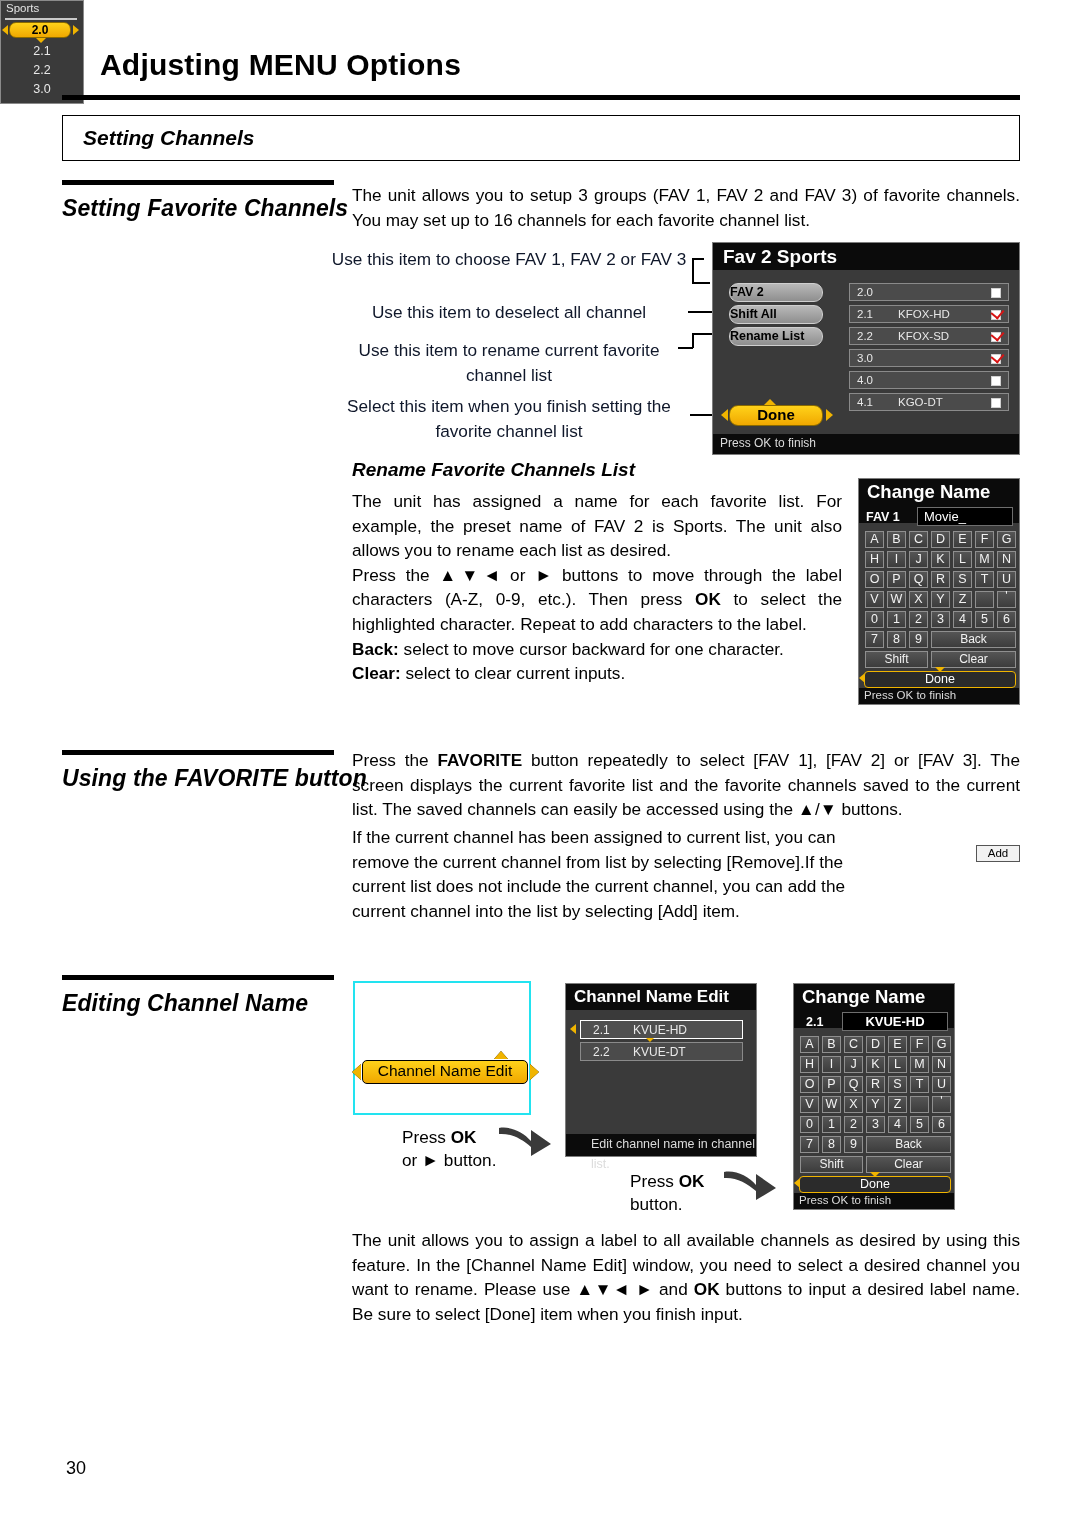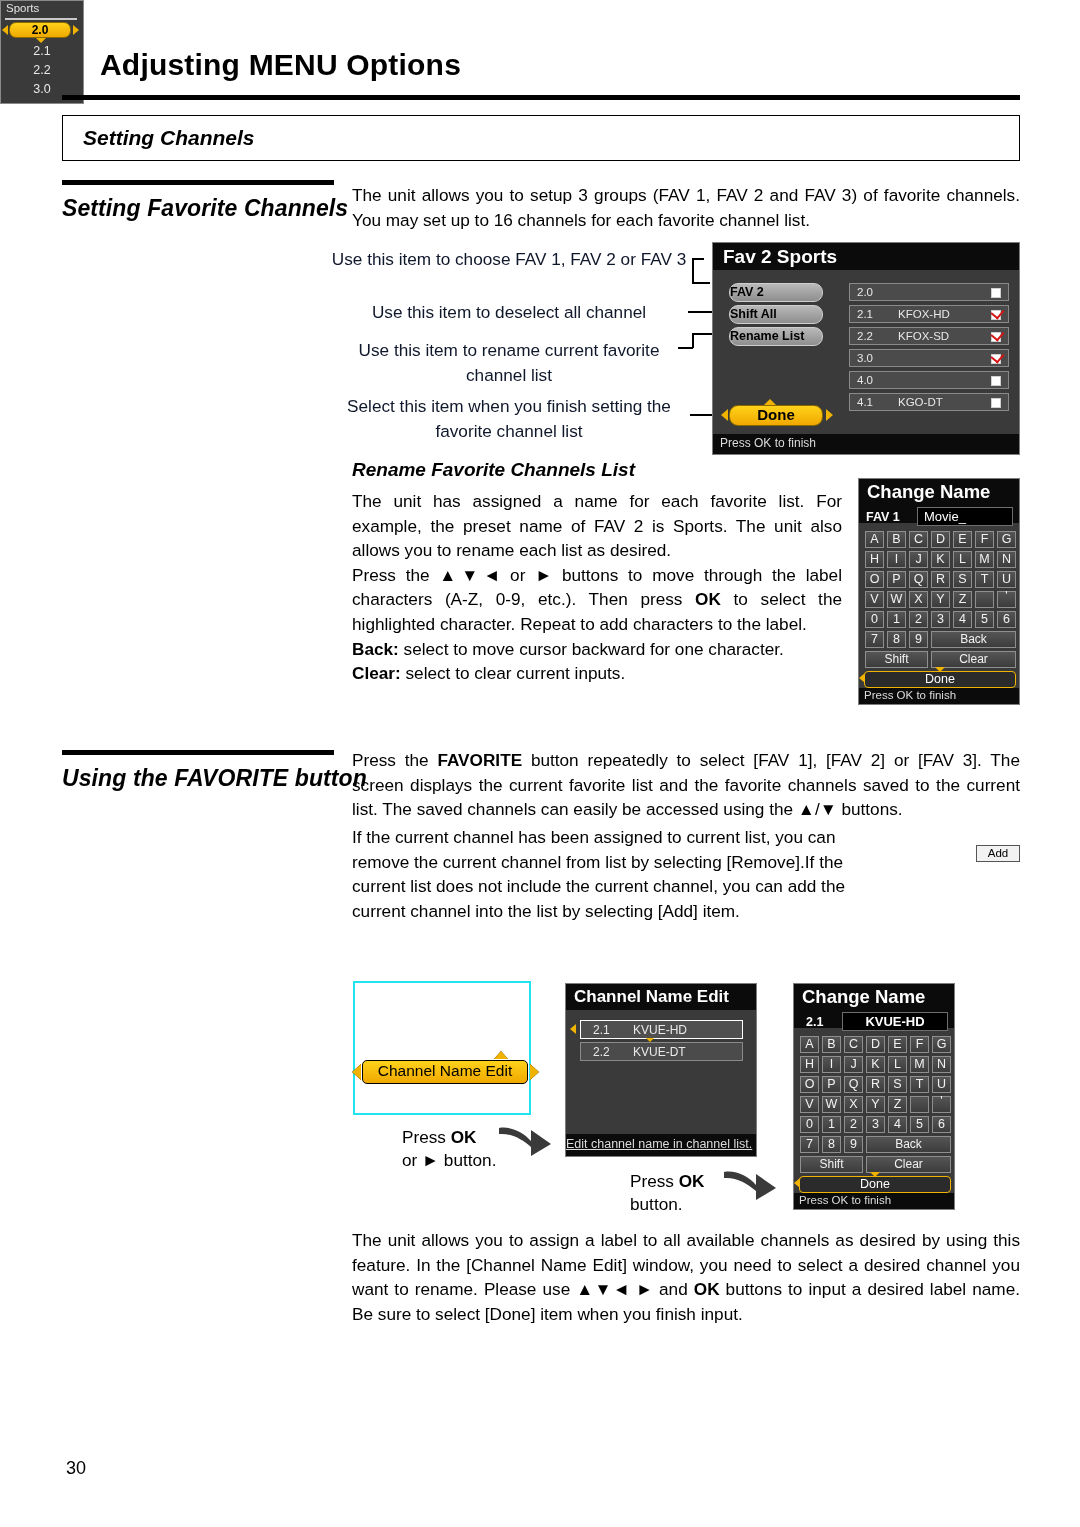--- a/index.html
+++ b/index.html
@@ -211,21 +211,21 @@
   #cne { left: 565px; top: 983px; width: 192px; height: 174px; }
   #cne .osd-title { height: 26px; font-size: 17px; padding: 3px 0 0 8px; }
   .cne-row {
     position: absolute; left: 14px; width: 163px; height: 19px;
     background: #4b4b4b; border: 1px solid #8a8a8a;
     font-size: 12px; color: #eaeaea;
   }
   .cne-row.sel { background: #4f4f4f; border: 1.6px solid #ffffff; }
   .cne-row .n { position: absolute; left: 12px; top: 2px; }
   .cne-row .t { position: absolute; left: 52px; top: 2px; }
-  #cne .osd-foot { height: 22px; font-size: 12.5px; padding-left: 0; line-height: 20px; text-decoration: underline; }
+  #cne .osd-foot { height: 22px; font-size: 12.5px; padding-left: 25px; line-height: 20px; }
 
   
   #pgno { position: absolute; left: 66px; top: 1458px; font-size: 18px; }
 </style>
 </head>
 <body>
 
 <div class="page">
 
   <div class="page-title">Adjusting MENU Options</div>
@@ -237,20 +237,24 @@
   <div class="lh" id="head-fav">
     <div class="bar"></div>
     <div class="txt">Setting Favorite Channels</div>
   </div>
 
   <div class="lh" id="head-using">
     <div class="bar"></div>
     <div class="txt">Using the FAVORITE button</div>
   </div>
 
+  <div class="lh" id="head-editing">
+    <div class="bar"></div>
+    <div class="txt">Editing Channel Name</div>
+  </div>
 
   <div class="para" id="intro">The unit allows you to setup 3 groups (FAV 1, FAV 2 and FAV 3) of favorite channels. You may set up to 16 channels for each favorite channel list.</div>
 
   <div class="callout" id="co1">Use this item to choose FAV 1, FAV 2 or FAV 3</div>
   <div class="callout" id="co2">Use this item to deselect all channel</div>
   <div class="callout" id="co3">Use this item to rename current favorite channel list</div>
   <div class="callout" id="co4">Select this item when you finish setting the favorite channel list</div>
 
   <div class="ln" style="left:692px; top:282px; width:18px; height:1.5px;"></div>
   <div class="ln" style="left:692px; top:258px; width:1.5px; height:25px;"></div>

